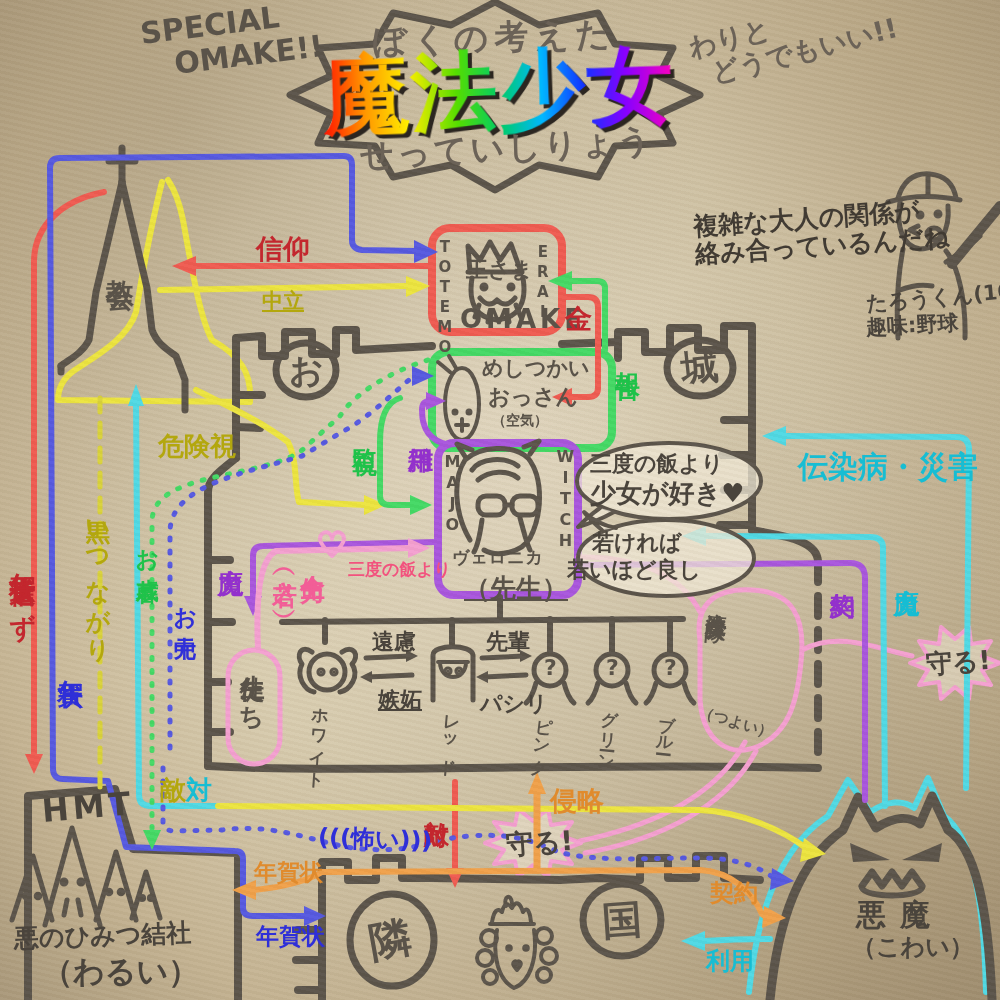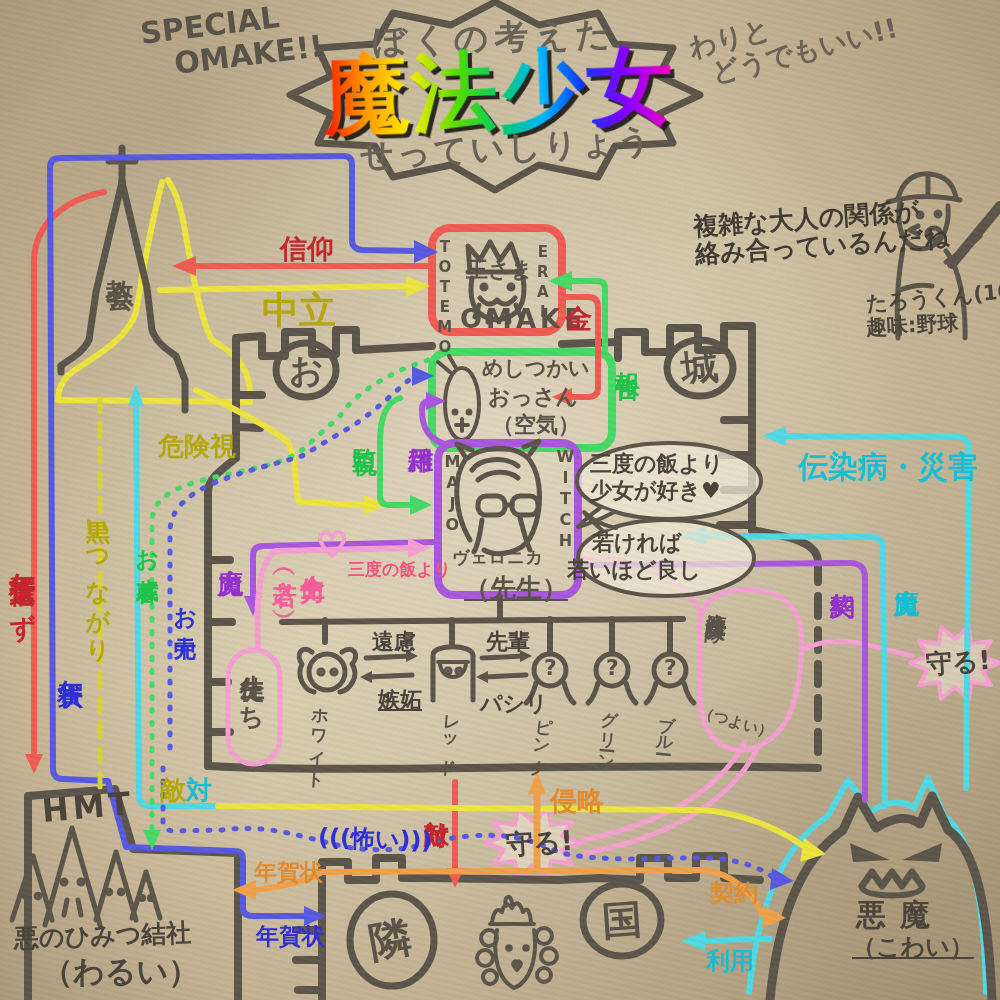--- a/index.html
+++ b/index.html
@@ -374,21 +374,21 @@
 <div class="lbl" style="left:866px;top:286px;font-size:21px;color:#4a443c;transform:rotate(-5deg);">たろうくん(10)</div>
 <div class="lbl" style="left:866px;top:314px;font-size:21px;color:#4a443c;transform:rotate(-3deg);">趣味:野球</div>
 
 <div class="lbl" style="left:466px;top:215px;font-size:22px;color:#5a5349;margin-top:43px;">王さま</div>
 <div class="lbl v" style="left:436px;top:238px;font-size:15px;color:#5a5349;">TOTEMO</div>
 <div class="lbl v" style="left:534px;top:243px;font-size:15px;color:#5a5349;">ERAI</div>
 <div class="lbl" style="left:460px;top:305px;font-size:26px;letter-spacing:4px;color:#5a5349;">OMAKE</div>
 
 <div class="lbl" style="left:482px;top:357px;font-size:21px;color:#5a5349;">めしつかい</div>
 <div class="lbl" style="left:488px;top:385px;font-size:22px;color:#5a5349;">おっさん</div>
-<div class="lbl" style="left:492px;top:413px;font-size:22px;color:#5a5349;">（空気）</div>
+<div class="lbl" style="left:492px;top:413px;font-size:14px;color:#5a5349;">（空気）</div>
 
 <div class="lbl v" style="left:443px;top:452px;font-size:16px;color:#5a5349;">MAJO</div>
 <div class="lbl v" style="left:556px;top:447px;font-size:16px;color:#5a5349;">WITCH</div>
 <div class="lbl" style="left:452px;top:548px;font-size:17px;color:#5a5349;letter-spacing:1px;">ヴェロニカ</div>
 <div class="lbl" style="left:464px;top:574px;font-size:26px;color:#5a5349;text-decoration:underline;">（先生）</div>
 
 <div class="lbl v" style="left:104px;top:258px;font-size:28px;color:#5a5349;">教会</div>
 <div class="lbl" style="left:289px;top:351px;font-size:34px;color:#5a5349;">お</div>
 <div class="lbl" style="left:681px;top:347px;font-size:37px;color:#5a5349;transform:rotate(-6deg);">城</div>
 
@@ -406,29 +406,29 @@
 <div class="lbl" style="left:698px;top:714px;font-size:15px;color:#5a5349;transform:rotate(17deg);">（つよい）</div>
 
 <div class="lbl" style="left:42px;top:790px;font-size:32px;color:#4a443c;letter-spacing:4px;transform:rotate(-5deg);">HMT</div>
 <div class="lbl" style="left:14px;top:922px;font-size:25px;color:#4a443c;transform:rotate(-2deg);">悪のひみつ結社</div>
 <div class="lbl" style="left:42px;top:954px;font-size:31px;color:#4a443c;">（わるい）</div>
 
 <div class="lbl" style="left:369px;top:916px;font-size:42px;color:#5a5349;transform:rotate(-10deg);">隣</div>
 <div class="lbl" style="left:602px;top:898px;font-size:40px;color:#5a5349;transform:rotate(-4deg);">国</div>
 
 <div class="lbl" style="left:856px;top:898px;font-size:30px;letter-spacing:14px;color:#4a443c;">悪魔</div>
-<div class="lbl" style="left:852px;top:934px;font-size:24px;color:#4a443c;text-decoration:underline;">（こわい）</div>
+<div class="lbl" style="left:852px;top:934px;font-size:24px;color:#4a443c;">（こわい）</div>
 
 <div class="lbl" style="left:590px;top:452px;font-size:22px;color:#4a443c;">三度の飯より</div>
-<div class="lbl" style="left:590px;top:479px;font-size:22px;color:#4a443c;">少女が好き♥</div>
+<div class="lbl" style="left:590px;top:479px;font-size:26px;color:#4a443c;">少女が好き♥</div>
 <div class="lbl" style="left:592px;top:531px;font-size:22px;color:#4a443c;">若ければ</div>
 <div class="lbl" style="left:567px;top:558px;font-size:22px;color:#4a443c;">若いほど良し</div>
 
-<div class="lbl" style="left:256px;top:234px;font-size:27px;color:#c3272e;margin-left:24px;">信仰</div>
-<div class="lbl" style="left:262px;top:290px;font-size:37px;color:#b3a70e;">中立</div>
+<div class="lbl" style="left:256px;top:234px;font-size:27px;color:#c3272e;">信仰</div>
+<div class="lbl" style="left:262px;top:290px;font-size:21px;color:#b3a70e;text-decoration:underline;">中立</div>
 <div class="lbl" style="left:565px;top:304px;font-size:27px;color:#c3272e;">金</div>
 <div class="lbl v" style="left:613px;top:352px;font-size:25px;color:#1fc24a;">報告</div>
 <div class="lbl v" style="left:350px;top:428px;font-size:25px;color:#1fc24a;">監視</div>
 <div class="lbl v" style="left:406px;top:428px;font-size:25px;color:#9331cc;">雑用</div>
 <div class="lbl" style="left:158px;top:432px;font-size:26px;color:#b3a70e;">危険視</div>
 <div class="lbl v" style="left:84px;top:502px;font-size:24px;color:#b3a70e;">黒いつながり</div>
 <div class="lbl v" style="left:134px;top:532px;font-size:23px;color:#1fc24a;">お歳暮</div>
 <div class="lbl v" style="left:172px;top:590px;font-size:23px;color:#2f2fd8;">お中元</div>
 <div class="lbl v" style="left:8px;top:552px;font-size:26px;color:#c3272e;">年賀状返信せず</div>
 <div class="lbl v" style="left:56px;top:660px;font-size:25px;color:#2f2fd8;">年賀状</div>

